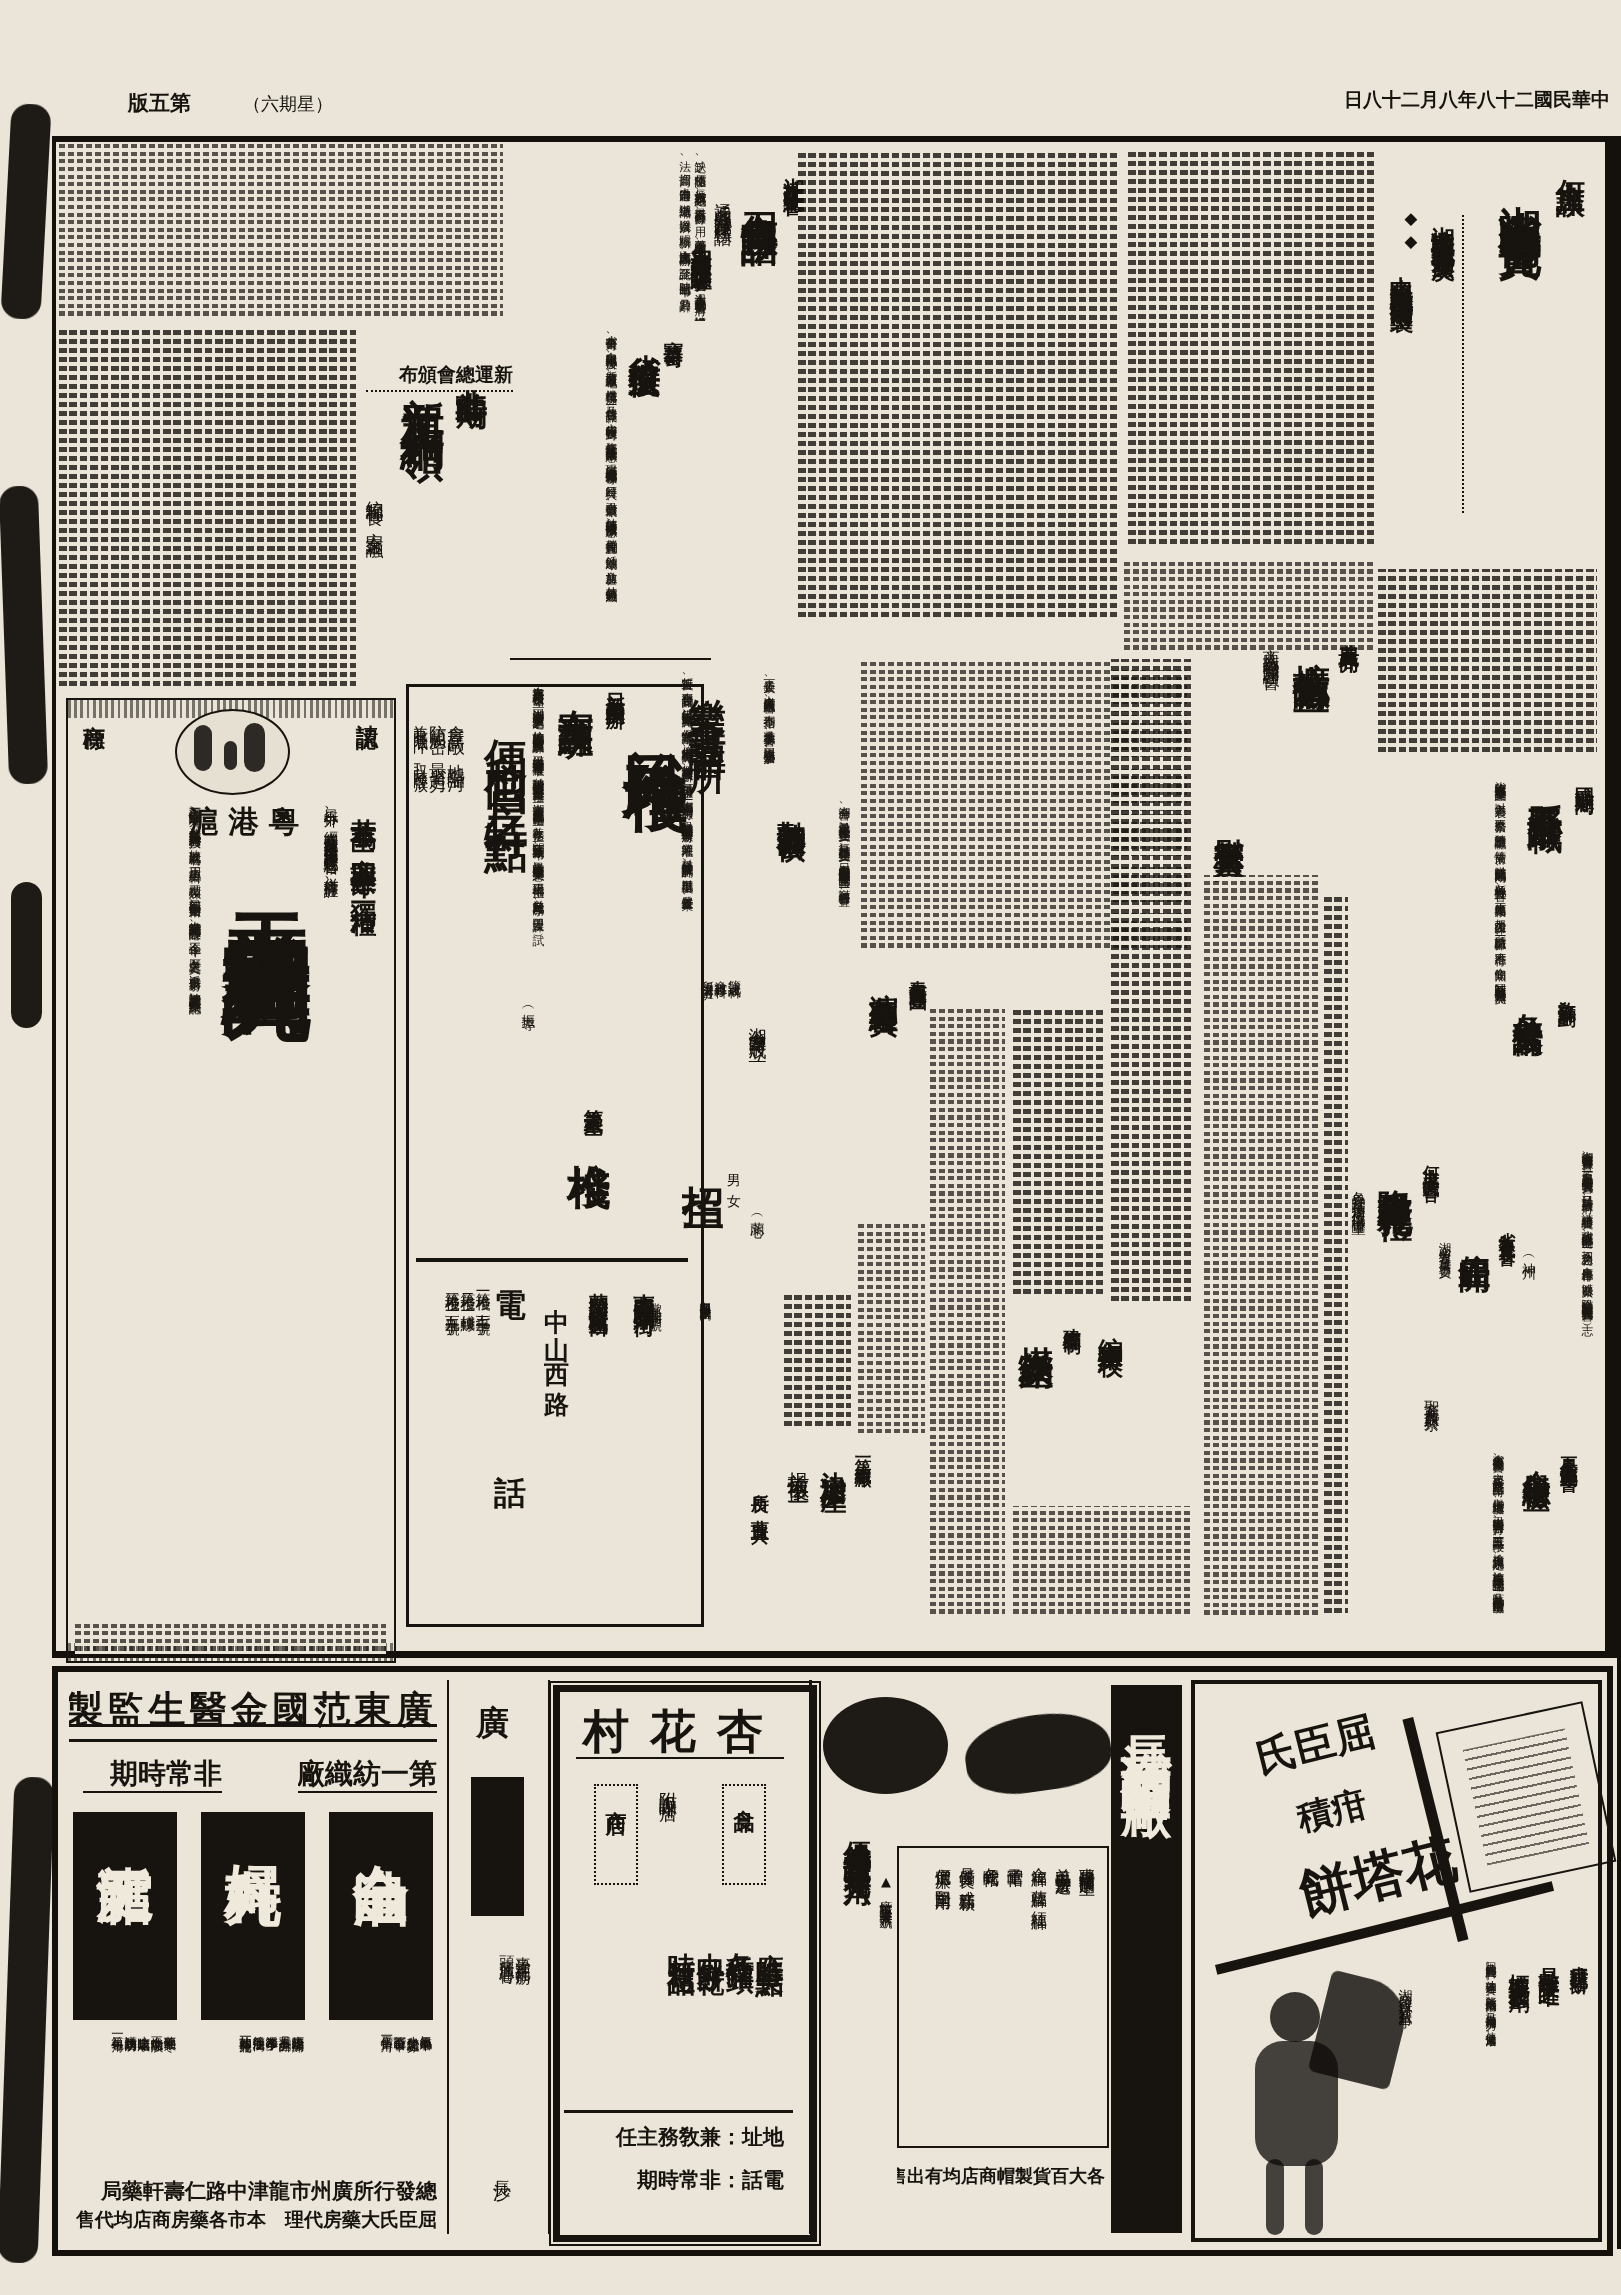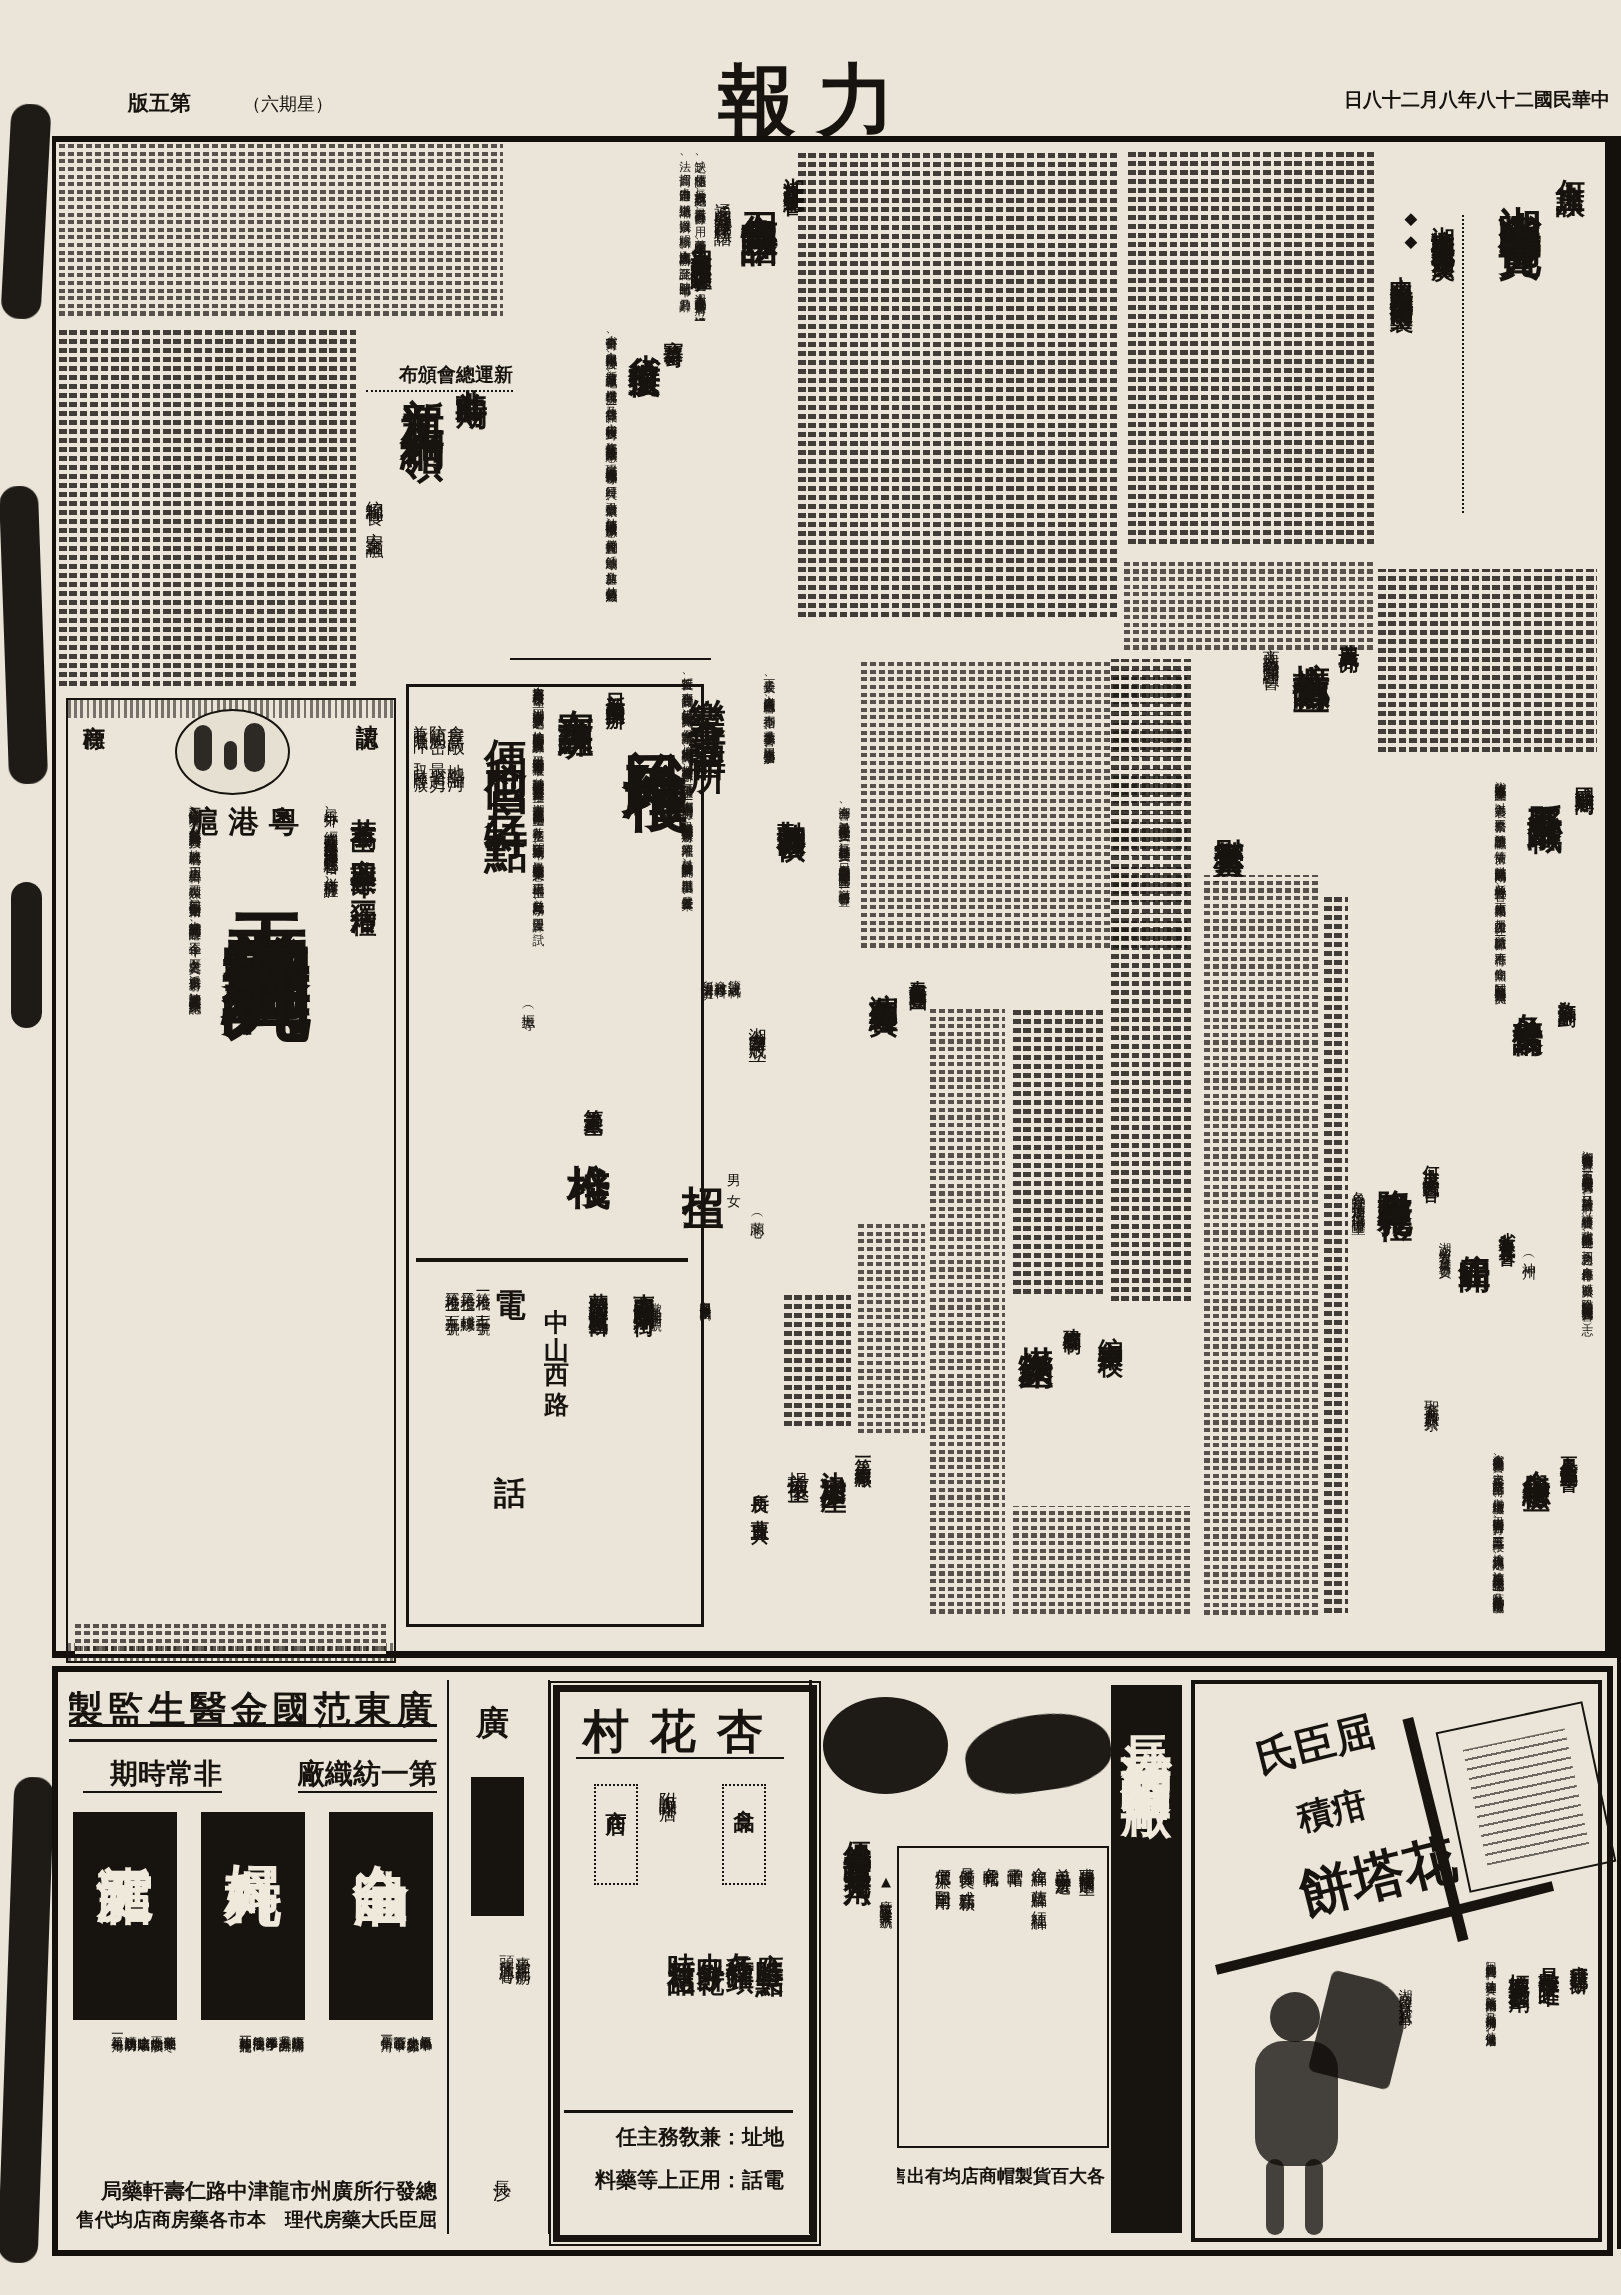--- a/index.html
+++ b/index.html
@@ -25,21 +25,20 @@
   .oval{border:2.1px solid #17130e;border-radius:50%;}
   .kick{font-weight:700;}
 </style>
 </head>
 <body>
 
 <div id="paper">
 
   <div class="abs rtl" style="left:66px;top:89px;width:125px;height:28px;font-size:21px;font-weight:700;">第五版</div>
   <div class="abs rtl" style="left:208px;top:92px;width:125px;height:25px;font-size:18px;">（星期六）</div>
-  <div class="abs rtl" style="left:694px;top:49px;width:222px;height:90px;font-size:78px;font-weight:900;letter-spacing:21px;">力報</div>
   <div class="abs rtl" style="left:1249px;top:87px;width:361px;height:26px;font-size:19px;font-weight:700;">中華民國二十八年八月二十八日</div>
 
   <div class="abs ink" style="left:5.6px;top:104px;width:40px;height:215px;transform:rotate(3deg);"></div>
   <div class="abs ink" style="left:4.2px;top:486px;width:39px;height:298px;transform:rotate(-2deg);"></div>
   <div class="abs ink" style="left:11px;top:882px;width:30.5px;height:146px;"></div>
   <div class="abs ink" style="left:5.6px;top:1777px;width:40px;height:486px;transform:rotate(2deg);"></div>
   <div class="abs" style="left:1617px;top:136px;width:4.2px;height:2113px;background:#14110c;"></div>
 
   <div class="abs" style="left:52px;top:136px;width:1549px;height:1509px;border-top:6.2px solid #14110c;border-left:4.2px solid #14110c;border-bottom:7px solid #14110c;border-right:16.7px solid #14110c;"></div>
 
@@ -233,21 +232,21 @@
   <div class="abs dotbox" style="left:594px;top:1784px;width:40px;height:97px;">
       <span class="v b" style="height:83px;font-size:21px;">商店</span>
     </div>
   <div class="abs v" style="left:652px;top:1778px;width:25px;height:139px;font-size:18px;">附設咖啡店</div>
   <div class="abs v pre b" style="left:576px;top:1930px;width:208px;height:160px;font-size:28px;letter-spacing:5.6px;">應時美點
 各種罐頭
 中外餅乾
 時新禮品</div>
   <div class="abs hr" style="left:564px;top:2110px;width:229px;height:2.8px;"></div>
   <div class="abs rtl b" style="left:576px;top:2123px;width:208px;height:30.5px;font-size:21px;">地址：兼敎務主任</div>
-  <div class="abs rtl b" style="left:576px;top:2166px;width:208px;height:30.5px;font-size:21px;">電話：用正上等藥料</div>
+  <div class="abs rtl b" style="left:576px;top:2166px;width:208px;height:30.5px;font-size:21px;">電話：非常時期</div>
 
   <div class="abs" style="left:809px;top:1680px;width:375px;height:554px;border-left:3.5px solid #17130e;"></div>
   <div class="abs ink" style="left:823px;top:1697px;width:125px;height:97px;border-radius:50%;"></div>
   <div class="abs ink" style="left:965px;top:1715px;width:146px;height:76px;border-radius:48% 48% 40% 40%;transform:rotate(-8deg);"></div>
   <div class="abs v b" style="left:826px;top:1819px;width:46px;height:416px;font-size:28px;">優待學界童子軍帽每頂一元六角</div>
   <div class="abs v" style="left:873px;top:1874px;width:19.4px;height:319px;font-size:13px;letter-spacing:1.4px;">▲廠址暫設下黎家坡六十八號</div>
   <div class="abs" style="left:897px;top:1846px;width:208px;height:298px;border:2.8px solid #17130e;"></div>
   <div class="abs v pre" style="left:902px;top:1855px;width:197px;height:282px;font-size:16px;letter-spacing:1.4px;line-height:1.5;">專聘滬漢技師揀選頂上
 羊毛以科學方法製造
 金福牌　藍福牌　紅福牌

